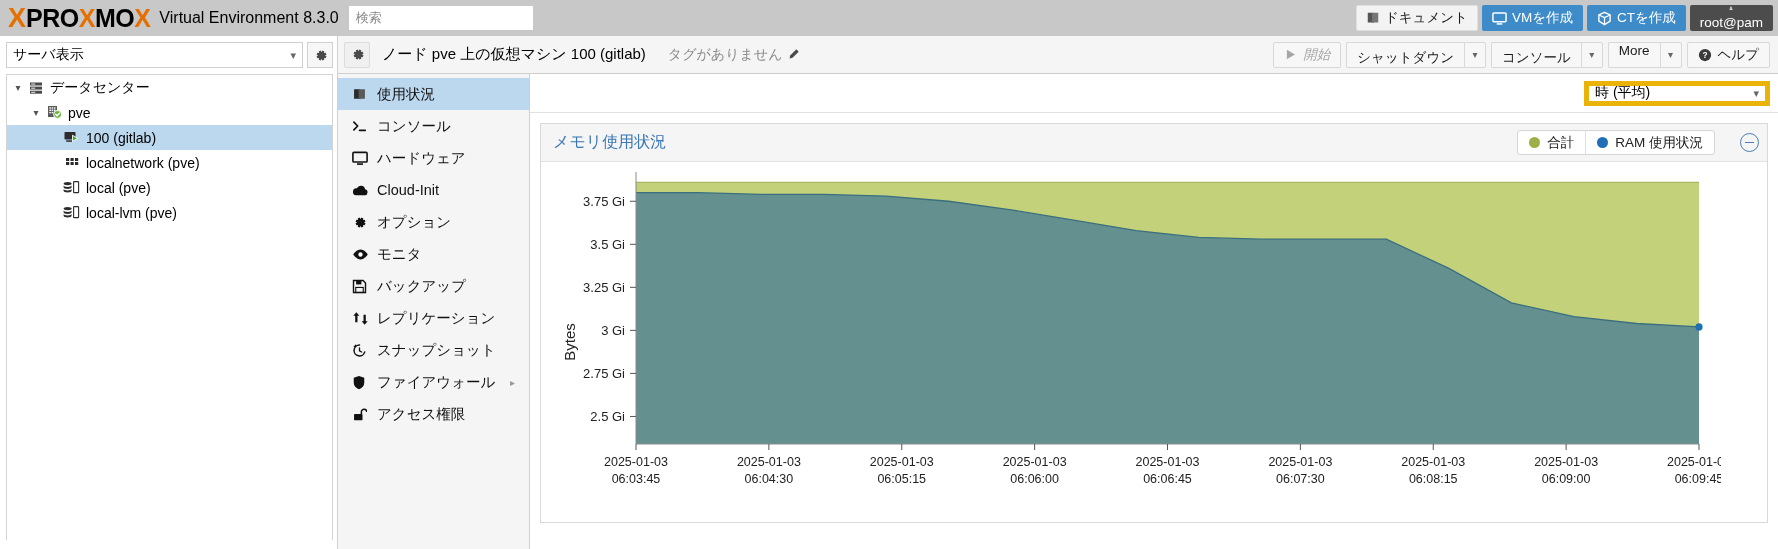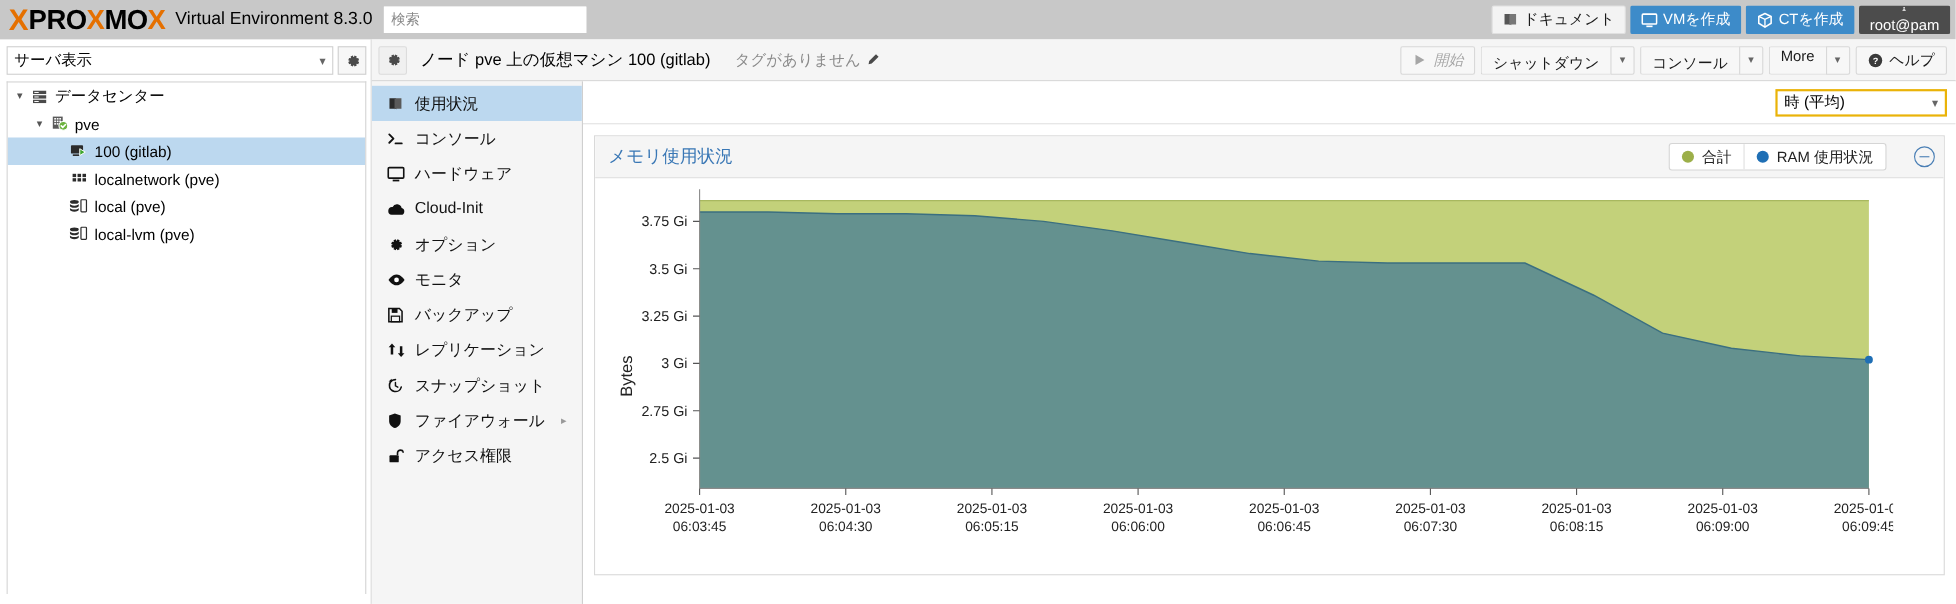--- a/index.html
+++ b/index.html
@@ -129,21 +129,21 @@
   .navitem .nlabel { flex: 1; }
   .navitem .nmore { color: #999; font-size: 10px; padding-right: 14px; }
 
   
   .rightcol { flex: 1; position: relative; overflow: hidden; background: #fff; }
   .rangerow {
     height: 39px; display: flex; align-items: center; justify-content: flex-end;
     padding: 0 8px; background: #fff; border-bottom: 1px solid #e2e2e2;
   }
   .rangeselect {
-    width: 156px; height: 25px; border: 2px solid #eab308; background: #fff;
+    width: 186px; height: 25px; border: 5px solid #eab308; background: #fff;
     display: flex; align-items: center; padding: 0 6px; font-size: 14px;
     color: #000; cursor: pointer; justify-content: flex-end;
   }
   .rangeselect .caret { margin-left: auto; color: #666; font-size: 11px; }
 
   .panel {
     margin: 10px 10px 0 10px; border: 1px solid #d9d9d9;
     background: #fff; height: 400px; position: relative; overflow: hidden;
   }
   .panelhead {

